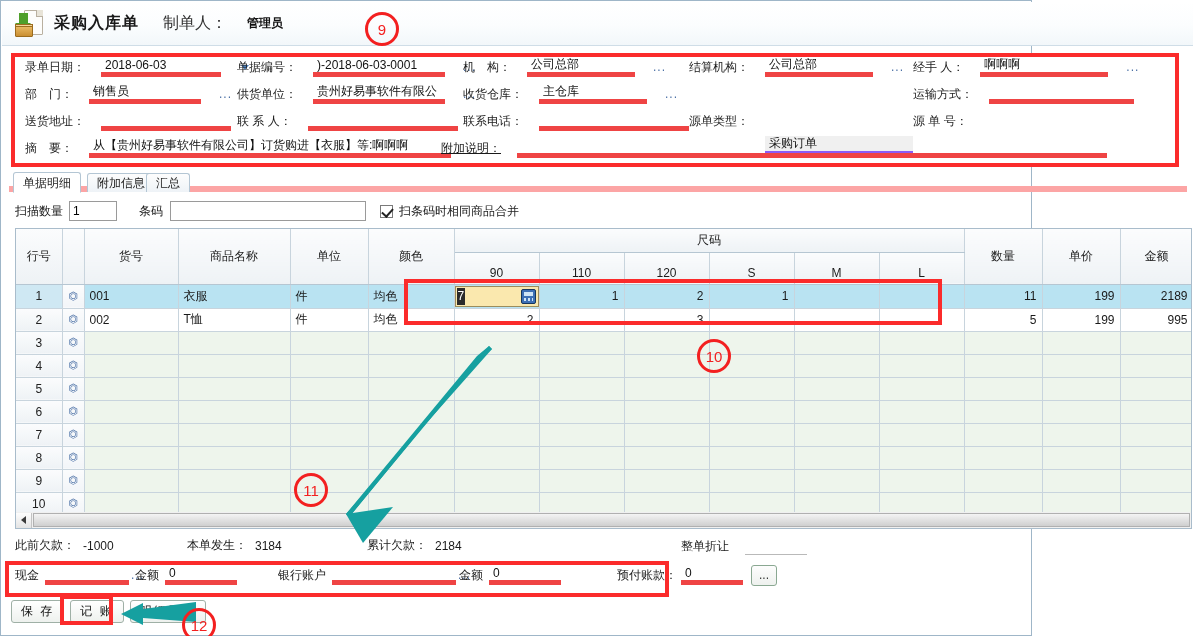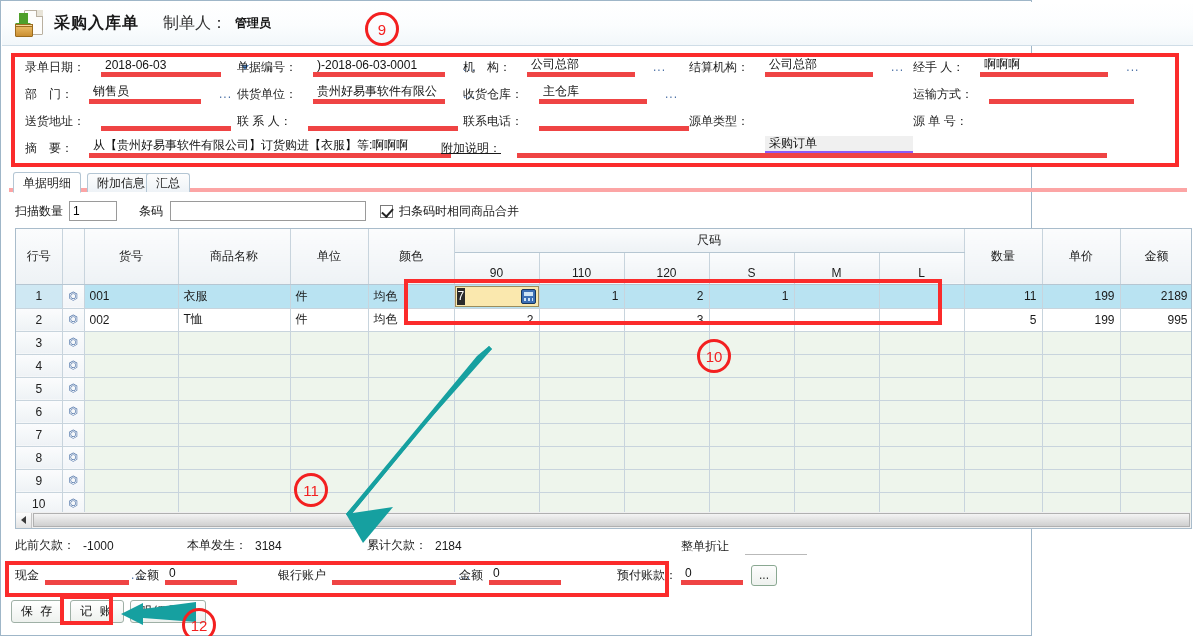--- a/index.html
+++ b/index.html
@@ -51,21 +51,21 @@
   }
   .arrow-green:after {
     content:""; position:absolute; left:-4px; top:10px;
     border-left:8px solid transparent; border-right:8px solid transparent;
     border-top:8px solid #4e9f2a;
   }
   .title-text {
     font-size: 16px; font-weight: bold; margin-left: 10px; letter-spacing: 1px;
   }
   .maker-label { font-size: 16px; margin-left: 24px; color:#333; }
-  .maker-value { font-size: 12px; font-weight: bold; margin-left: 8px; color:#111; }
+  .maker-value { font-size: 12px; font-weight: bold; margin-left: 20px; color:#111; }
 
   
   .formpanel {
     position: absolute; left: 14px; top: 55px; width: 1163px; height: 108px;
     background: #ffffff;
   }
   .frow { position: absolute; left: 0; width: 1163px; height: 26px; }
   .fld { position: absolute; display: flex; align-items: center; height: 22px; gap: 16px; }
   .lbl { font-size: 12px; color: #1d1d1d; white-space: nowrap; }
   .inp {
@@ -77,21 +77,21 @@
   .ell { color: #4a6fa5; font-size: 12px; margin-left: 2px; cursor: pointer; letter-spacing:1px;}
   .caret {
     width: 0; height: 0; margin-left: 4px; cursor: pointer;
     border-left: 4px solid transparent; border-right: 4px solid transparent;
     border-top: 5px solid #4a7ebb;
   }
 
   
   .tabstrip {
     position: absolute; left: 8px; top: 171px; width: 1178px; height: 20px;
-    border-bottom: 4px solid #fca5a5;
+    border-bottom: 6px solid #fca5a5;
   }
   .tab {
     position: absolute; top: 1px; height: 19px; padding: 0 9px;
     border: 1px solid #b4c6d4; border-bottom: none;
     background: linear-gradient(to bottom,#fdfdfd,#eef3f7);
     font-size: 12px; line-height: 18px; border-radius: 3px 3px 0 0;
     cursor: pointer; color:#222;
   }
   .tab.active {
     background: #ffffff; border-bottom: 1px solid #ffffff; z-index: 2;

